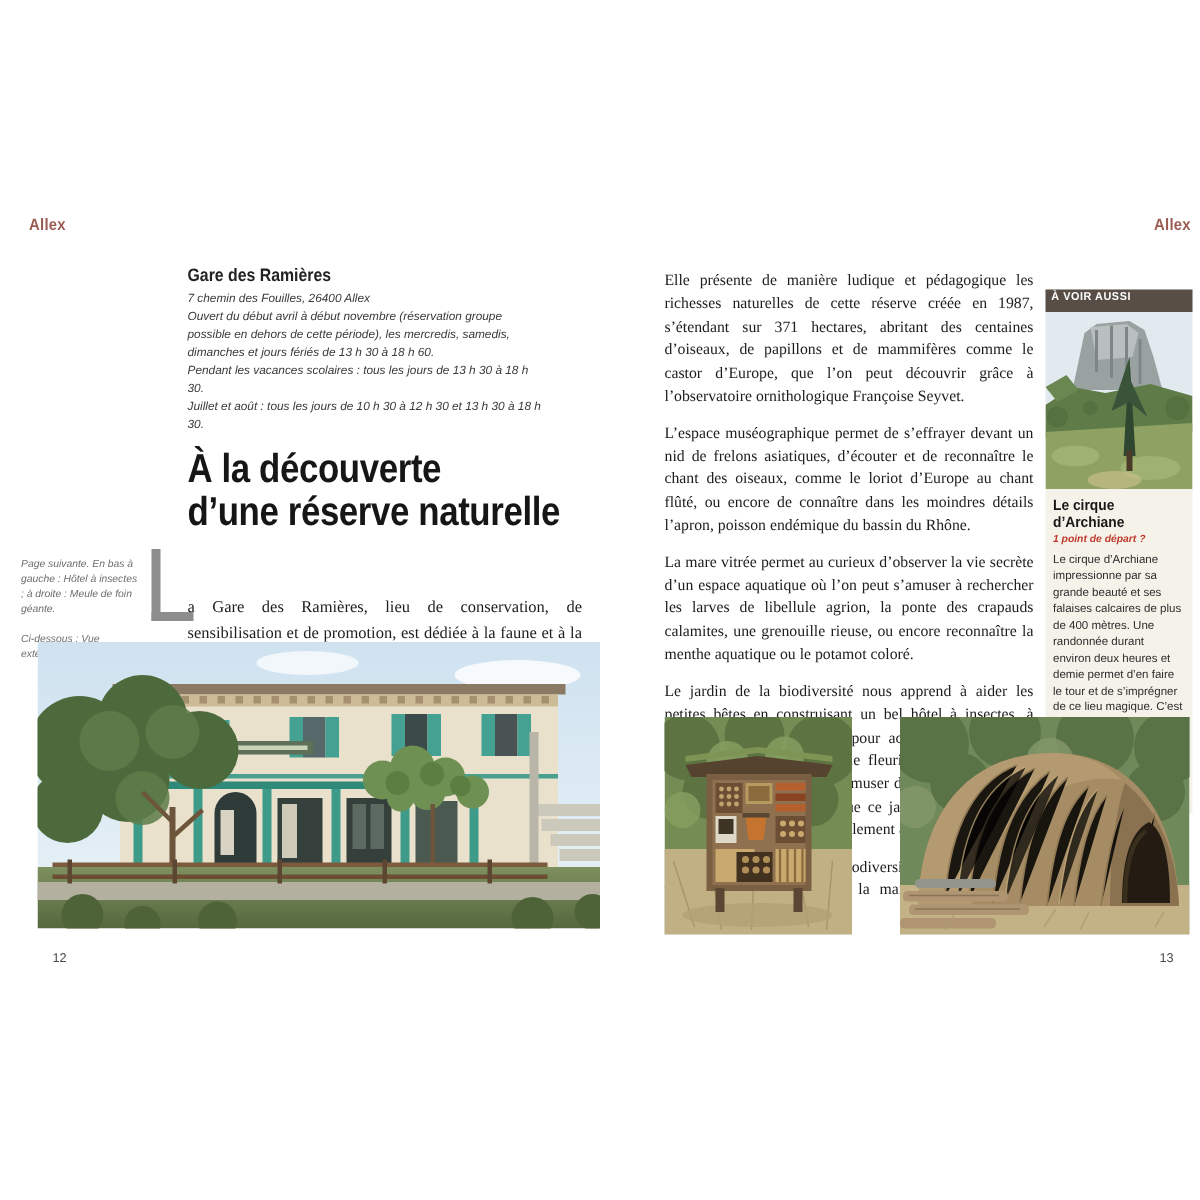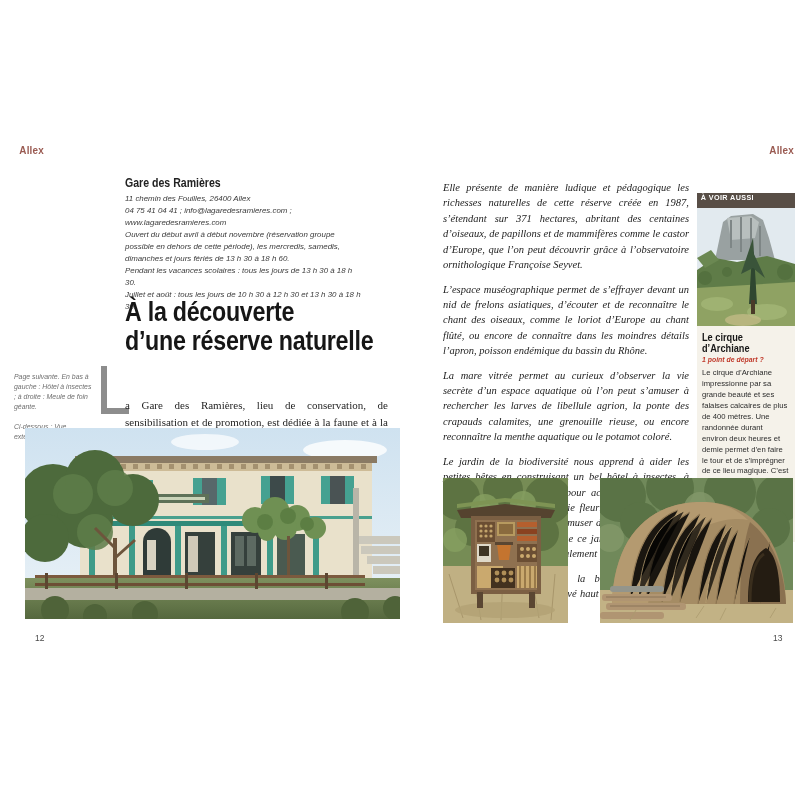--- a/index.html
+++ b/index.html
@@ -32,21 +32,21 @@
   .page-title{left:125px;top:298px;width:300px;
     font-family:"Liberation Sans",sans-serif;font-weight:bold;color:#161616;
     font-size:27px;line-height:1.07;transform:scaleX(.86);transform-origin:left;letter-spacing:-.3px;}
 
   .dropcap{left:101px;top:366px;width:22px;height:42px;
     border-left:6px solid #8d8d8d;border-bottom:6px solid #8d8d8d;}
   .intro{left:125px;top:367px;width:263px;
     font-size:11px;line-height:1.5;text-align:justify;color:#1e1e1e;margin-top:30px;}
 
   .body-col{left:443px;top:180px;width:246px;
-    font-size:10.5px;line-height:1.47;text-align:justify;color:#1c1c1c;font-style:italic;}
+    font-size:10.5px;line-height:1.47;text-align:justify;color:#1c1c1c;}
   .body-col p{margin:0 0 9px 0;}
 
   .sidebar{left:697px;top:193px;width:98px;background:var(--sidebar-bg);padding-bottom:10px;}
   .sidebar-band{height:15px;background:var(--band-bg);display:flex;align-items:flex-start;}
   .sidebar-band span{font-family:"Liberation Sans",sans-serif;font-weight:bold;
     font-size:7.6px;color:#fff;letter-spacing:.4px;padding-left:4px;transform:scaleX(.95);transform-origin:left;}
   .sidebar-photo{display:block;width:98px;height:118px;}
   .sidebar-text{padding:6px 5px 0 5px;}
   .sidebar-heading{font-family:"Liberation Sans",sans-serif;font-weight:bold;
     font-size:10px;color:#171717;transform:scaleX(.92);transform-origin:left;}
@@ -58,22 +58,21 @@
   .photo{display:block;}
   svg{display:block;}
 </style>
 </head>
 <body>
 
 <div class="abs folio-header" style="left:18px;top:144px;">Allex</div>
 
 <div class="abs info-block">
   <div class="info-title">Gare des Ramières</div>
-  <div class="info-line">11 chemin des Fouilles, 26400 Allex</div>
-  <div class="info-line">04 75 41 04 41 ; info@lagaredesramieres.com ; www.lagaredesramieres.com</div>
+  <div class="info-line">7 chemin des Fouilles, 26400 Allex</div>
   <div class="info-line">Ouvert du début avril à début novembre (réservation groupe possible en dehors de cette période), les mercredis, samedis, dimanches et jours fériés de 13 h 30 à 18 h 60.</div>
   <div class="info-line">Pendant les vacances scolaires : tous les jours de 13 h 30 à 18 h 30.</div>
   <div class="info-line">Juillet et août : tous les jours de 10 h 30 à 12 h 30 et 13 h 30 à 18 h 30.</div>
 </div>
 
 <div class="abs margin-caption">
   <div>Page suivante. En bas à gauche : Hôtel à insectes ; à droite : Meule de foin géante.</div>
   <div class="cap2">Ci-dessous : Vue extérieure.</div>
 </div>
 

